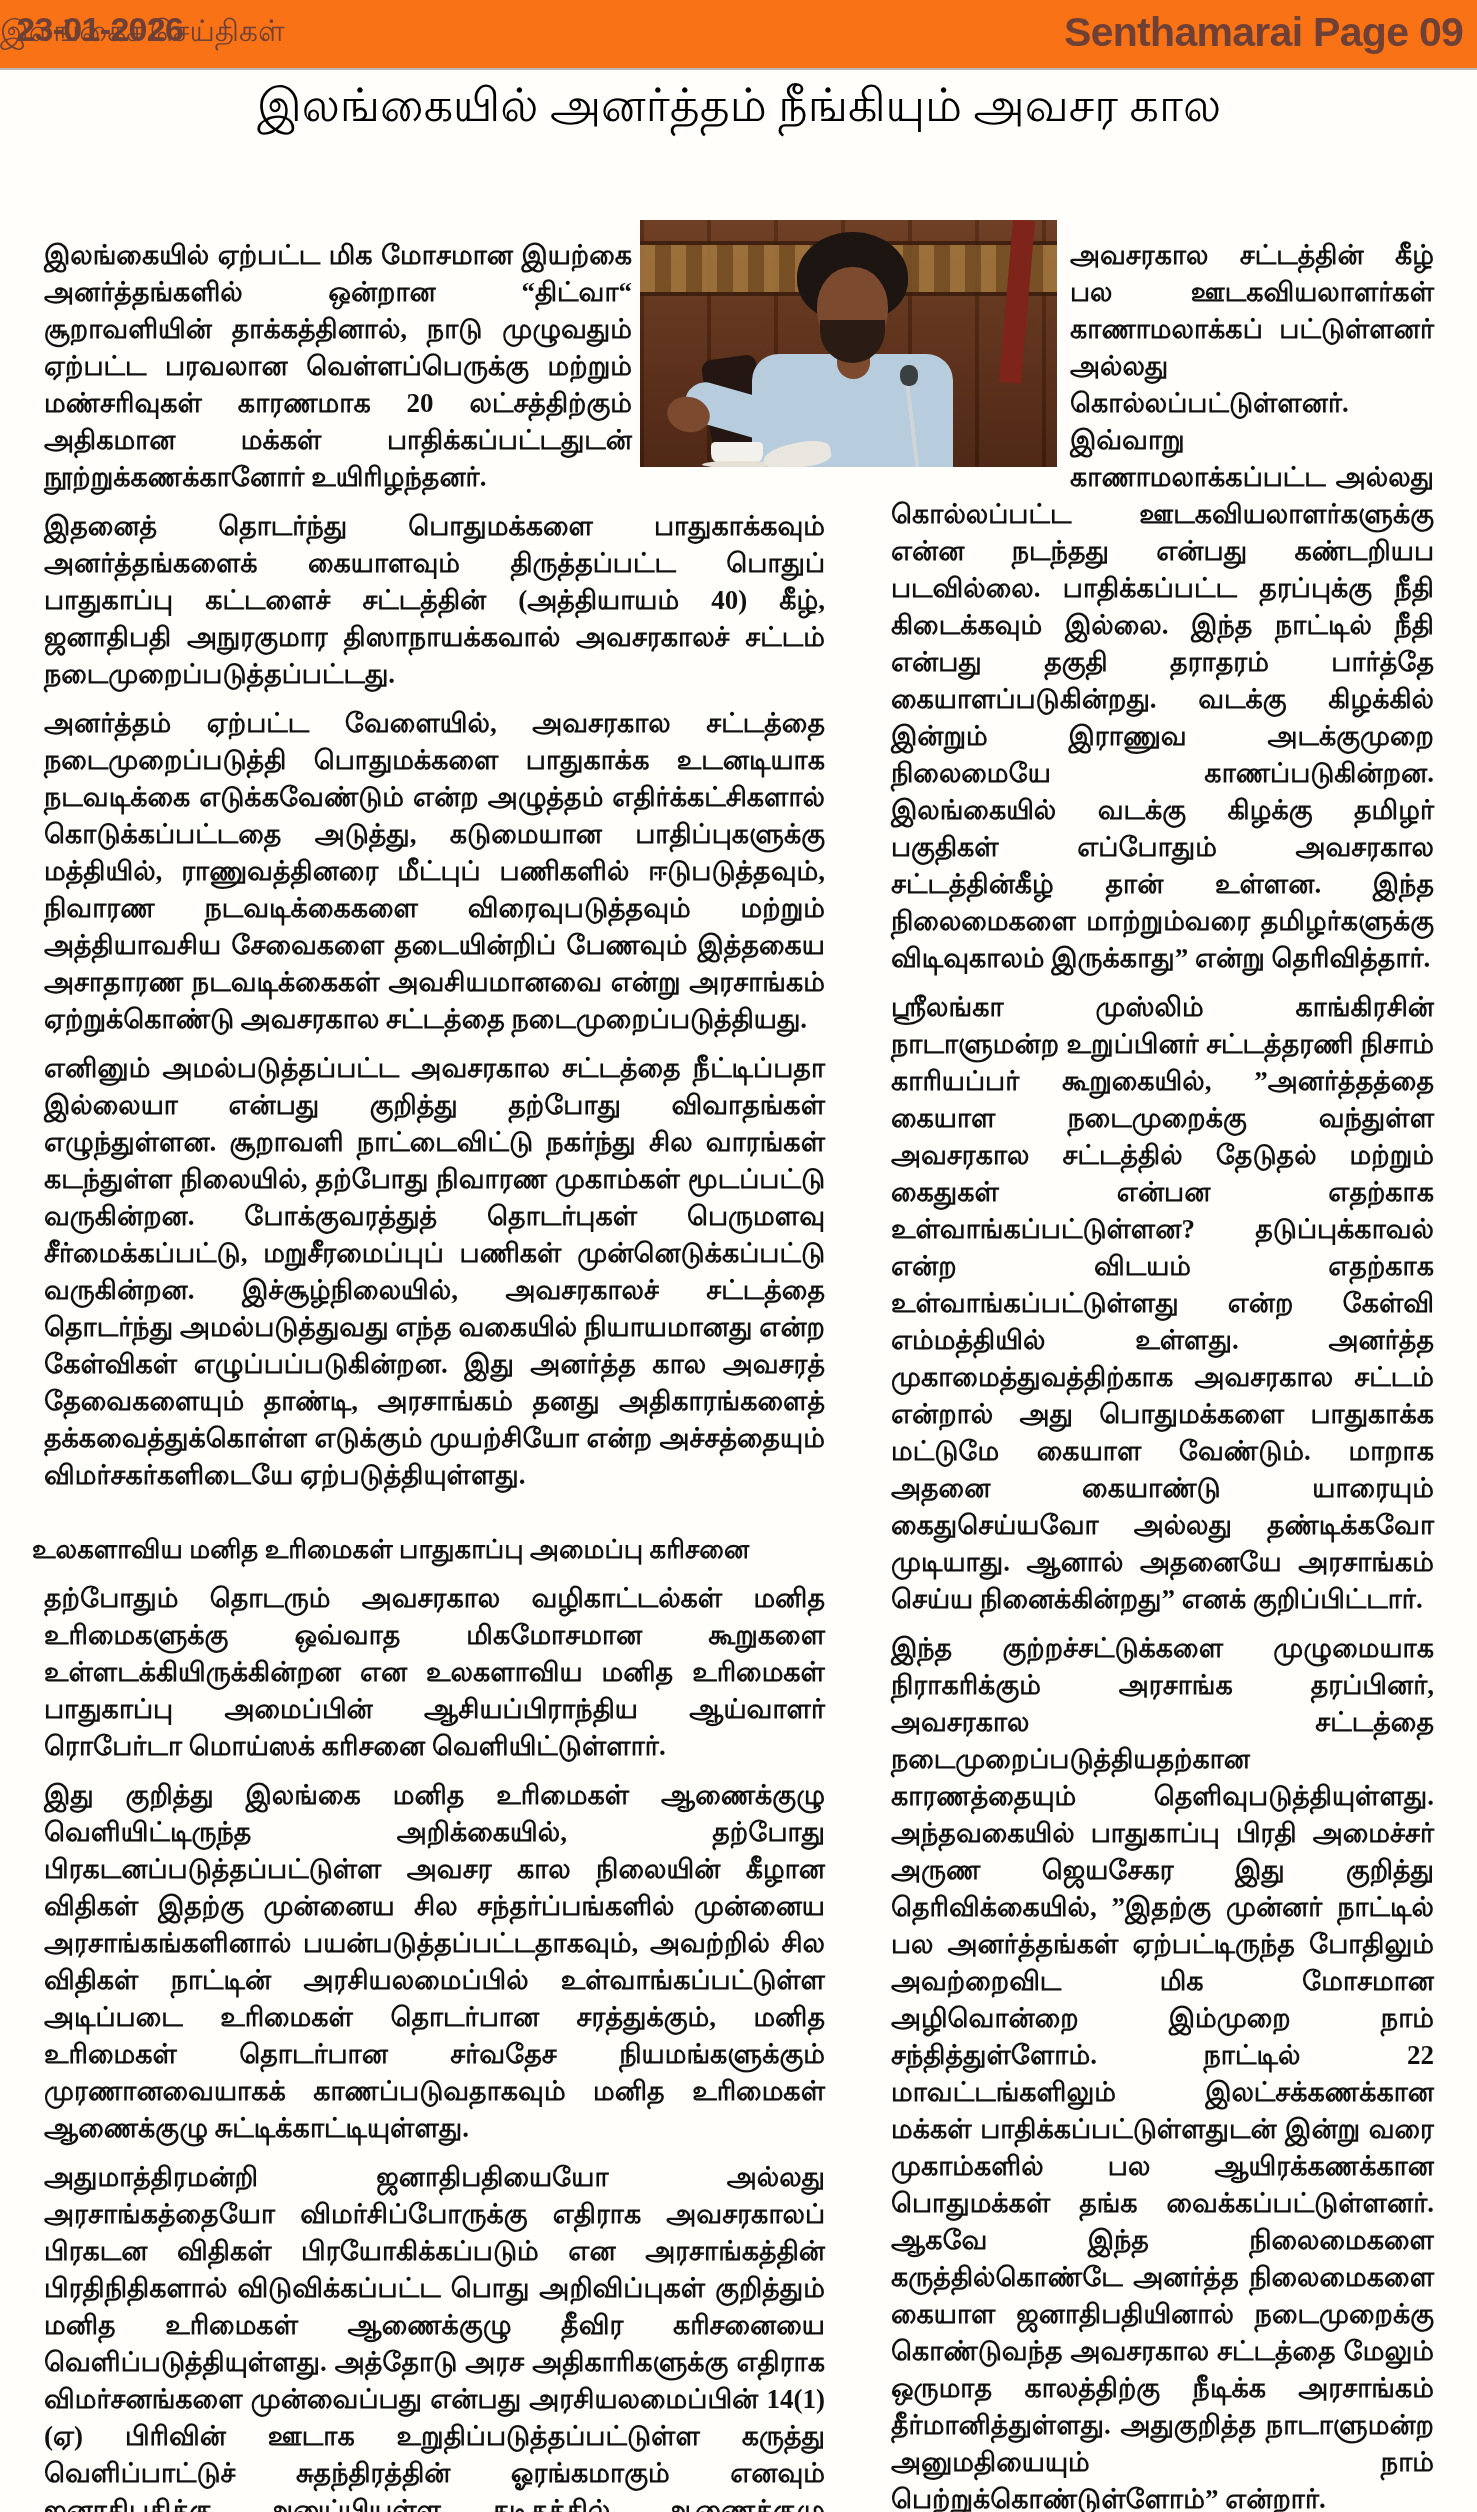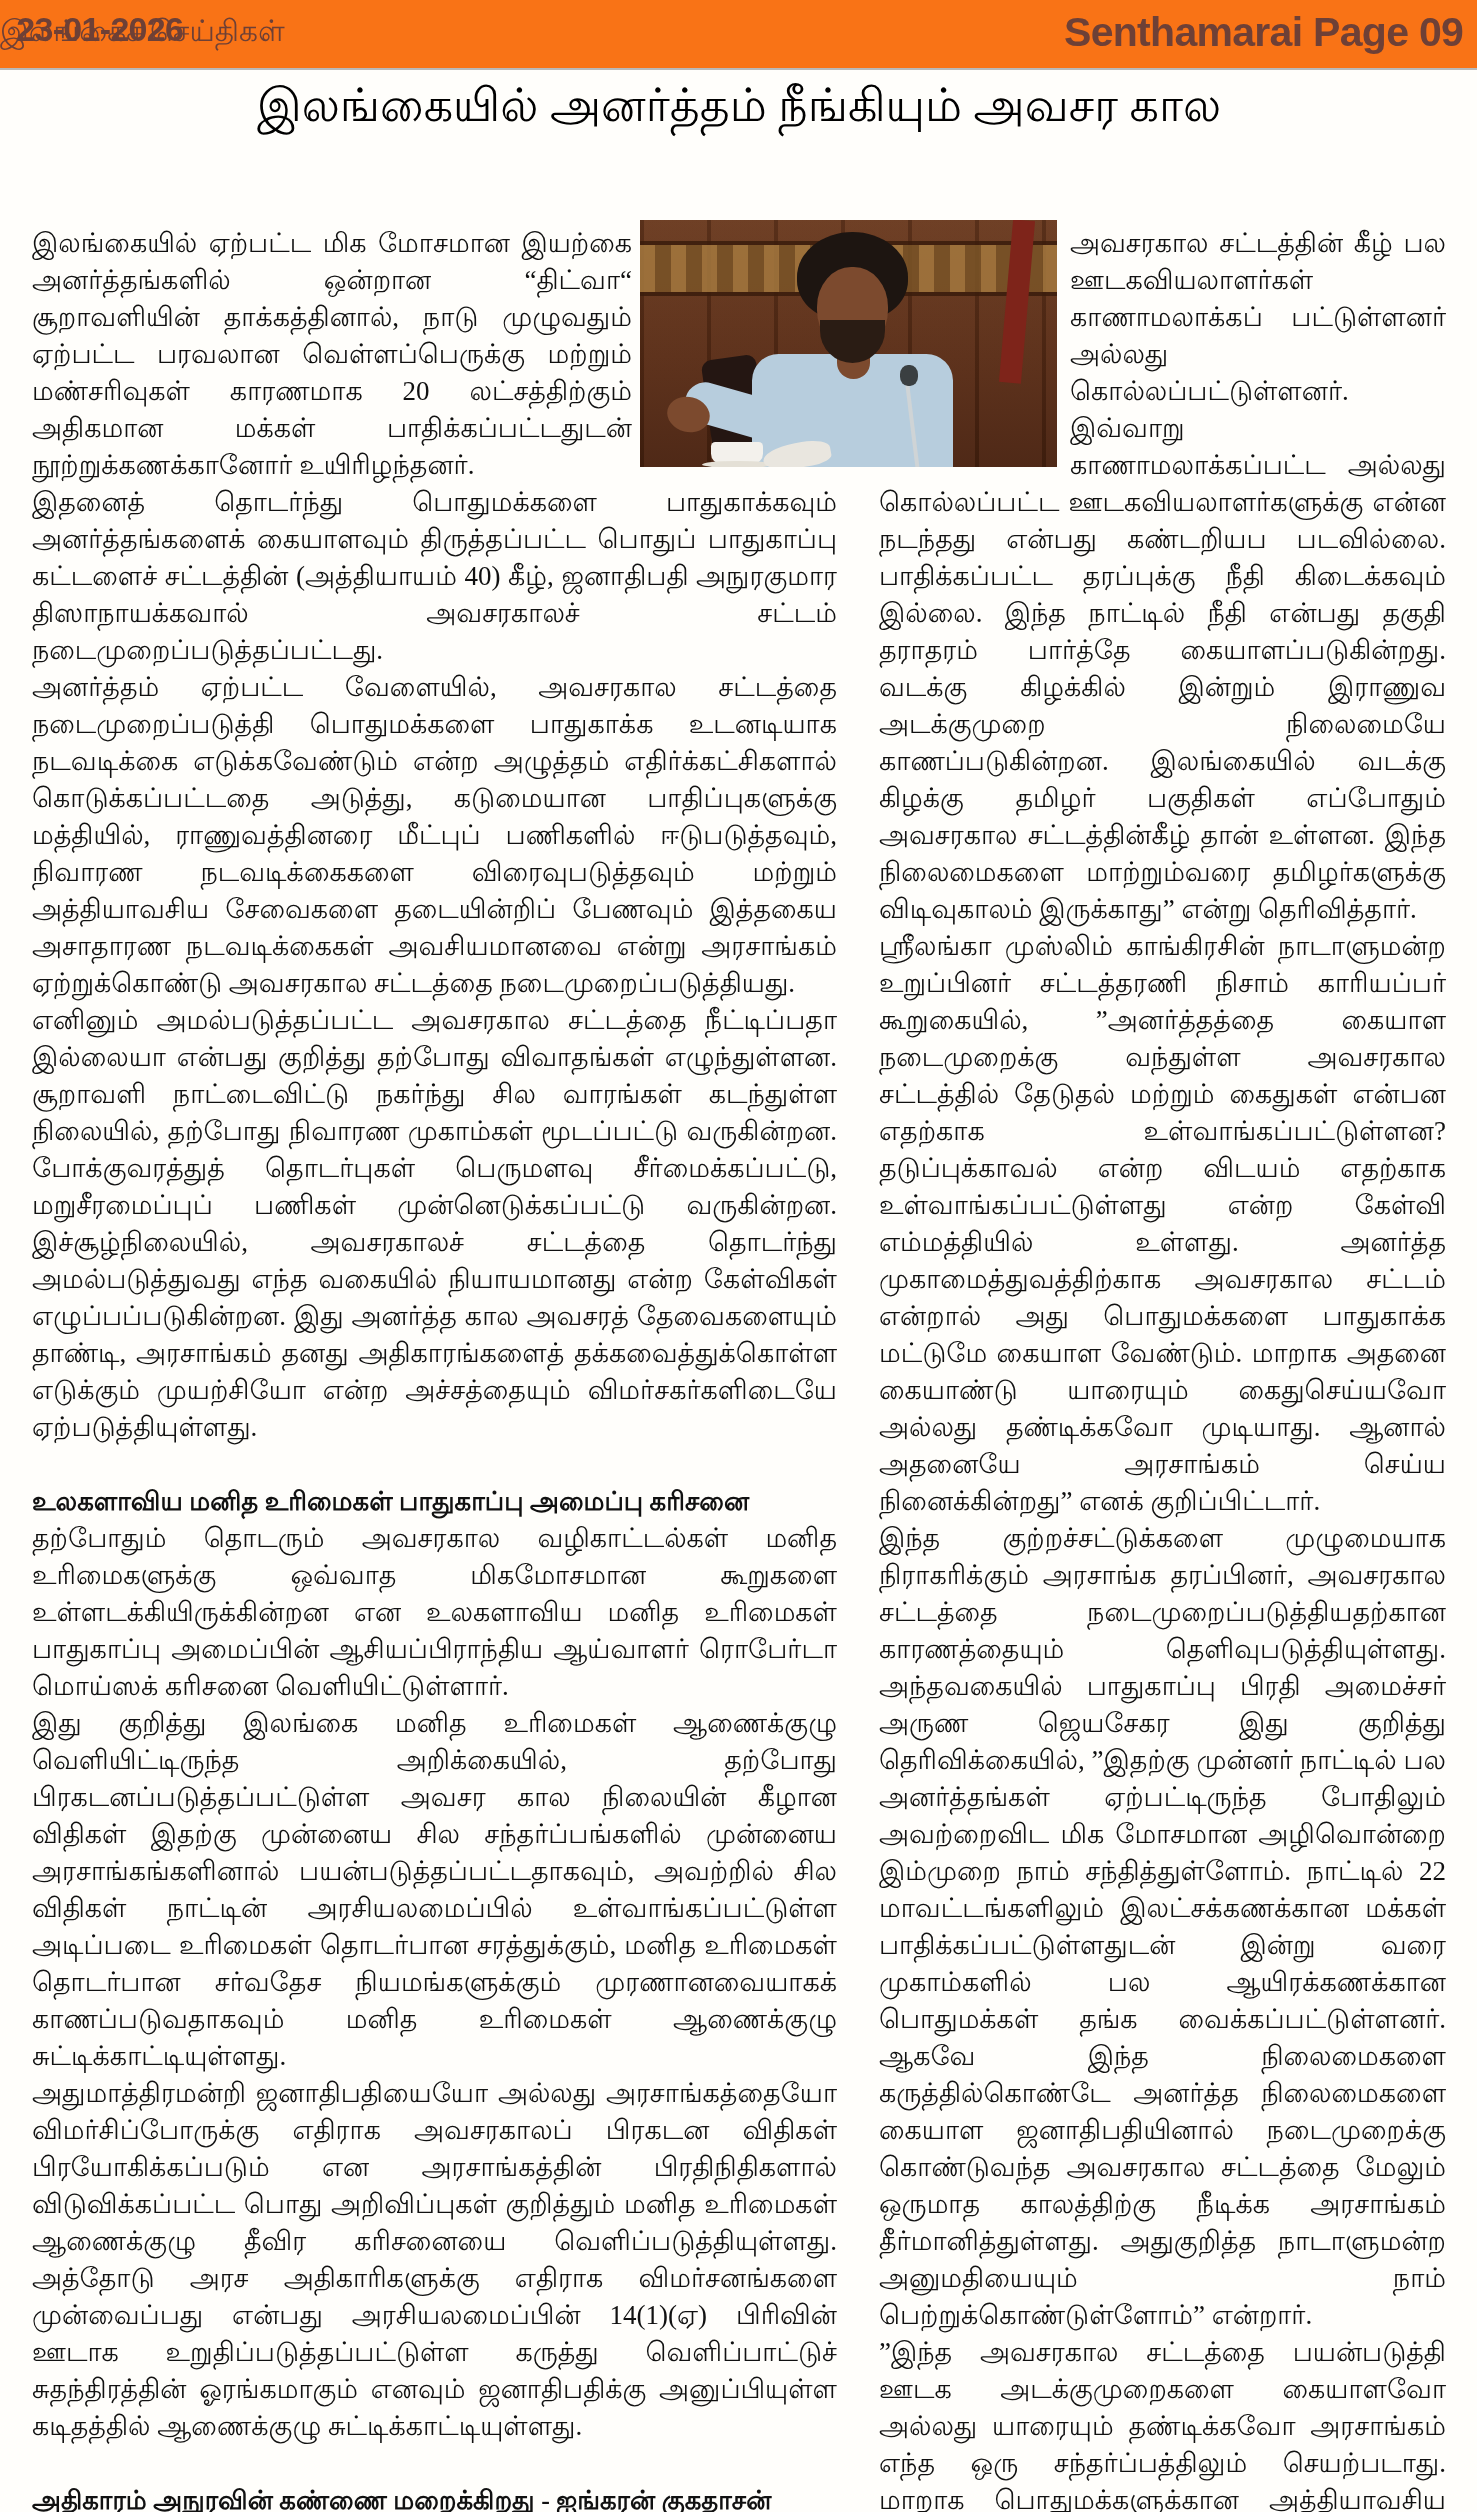--- a/index.html
+++ b/index.html
@@ -14,21 +14,21 @@
             font-size:29.6px;color:#6e4036;}
   .masthead .page-label{position:absolute;right:14.8px;top:8.9px;font-family:"Liberation Sans","DejaVu Sans",sans-serif;
             font-weight:bold;font-size:41px;color:#6e4036;letter-spacing:-0.7px;}
   
   .headline{position:absolute;top:72px;left:0;width:1478px;margin:0;text-align:center;
             font-weight:400;font-size:46px;line-height:68px;color:#000;}
   
   .col{position:absolute;top:225px;font-size:27px;line-height:37px;text-align:justify;}
   .col.left{left:32px;width:805px;}
   .col.right{left:879px;width:567px;}
-  .col p.para{margin:0;}
+  .col p.para{margin:12px;font-weight:bold;}
   .col .gap{margin-top:37px;}
   .col h3.subhead{margin:0;font-size:26px;line-height:37px;font-weight:bold;}
   .col h3.gap{margin-top:37px;}
   .wrap-spacer{display:block;}
   .col.left .wrap-spacer{float:right;width:205px;height:253px;}
   .col.right .wrap-spacer{float:left;width:191px;height:257px;}
   
   .photo{position:absolute;left:640px;top:220px;width:417px;height:247px;overflow:hidden;background:#5e3118;}
   .photo div{position:absolute;}
   .ph-wall{left:0;top:0;width:100%;height:100%;

